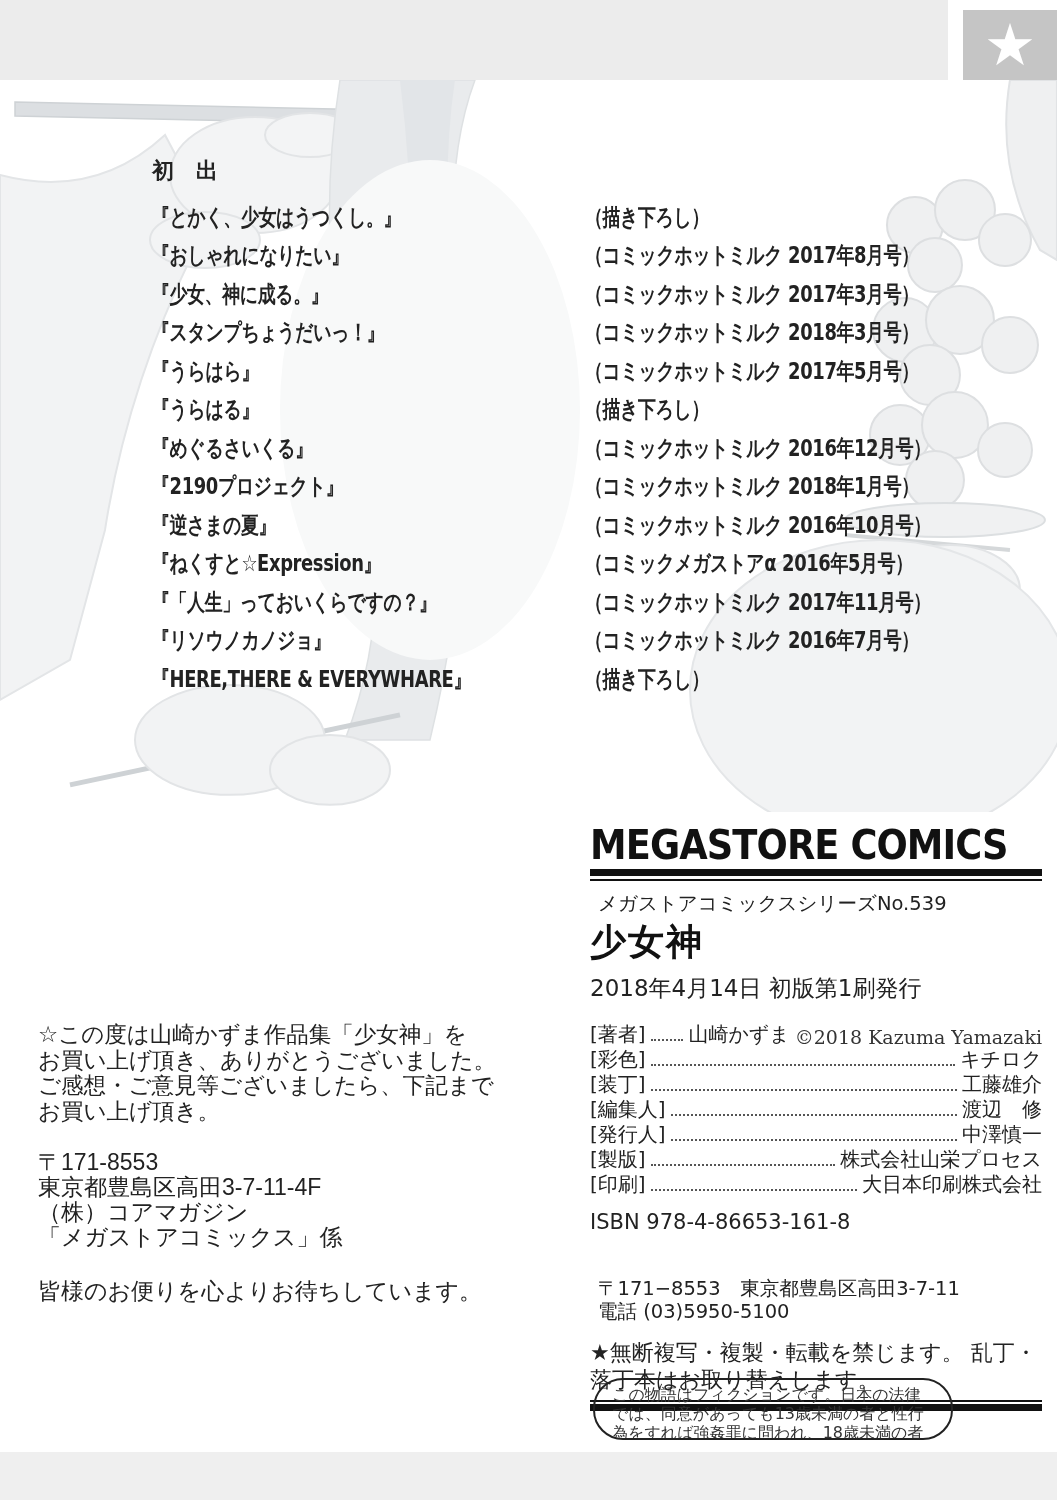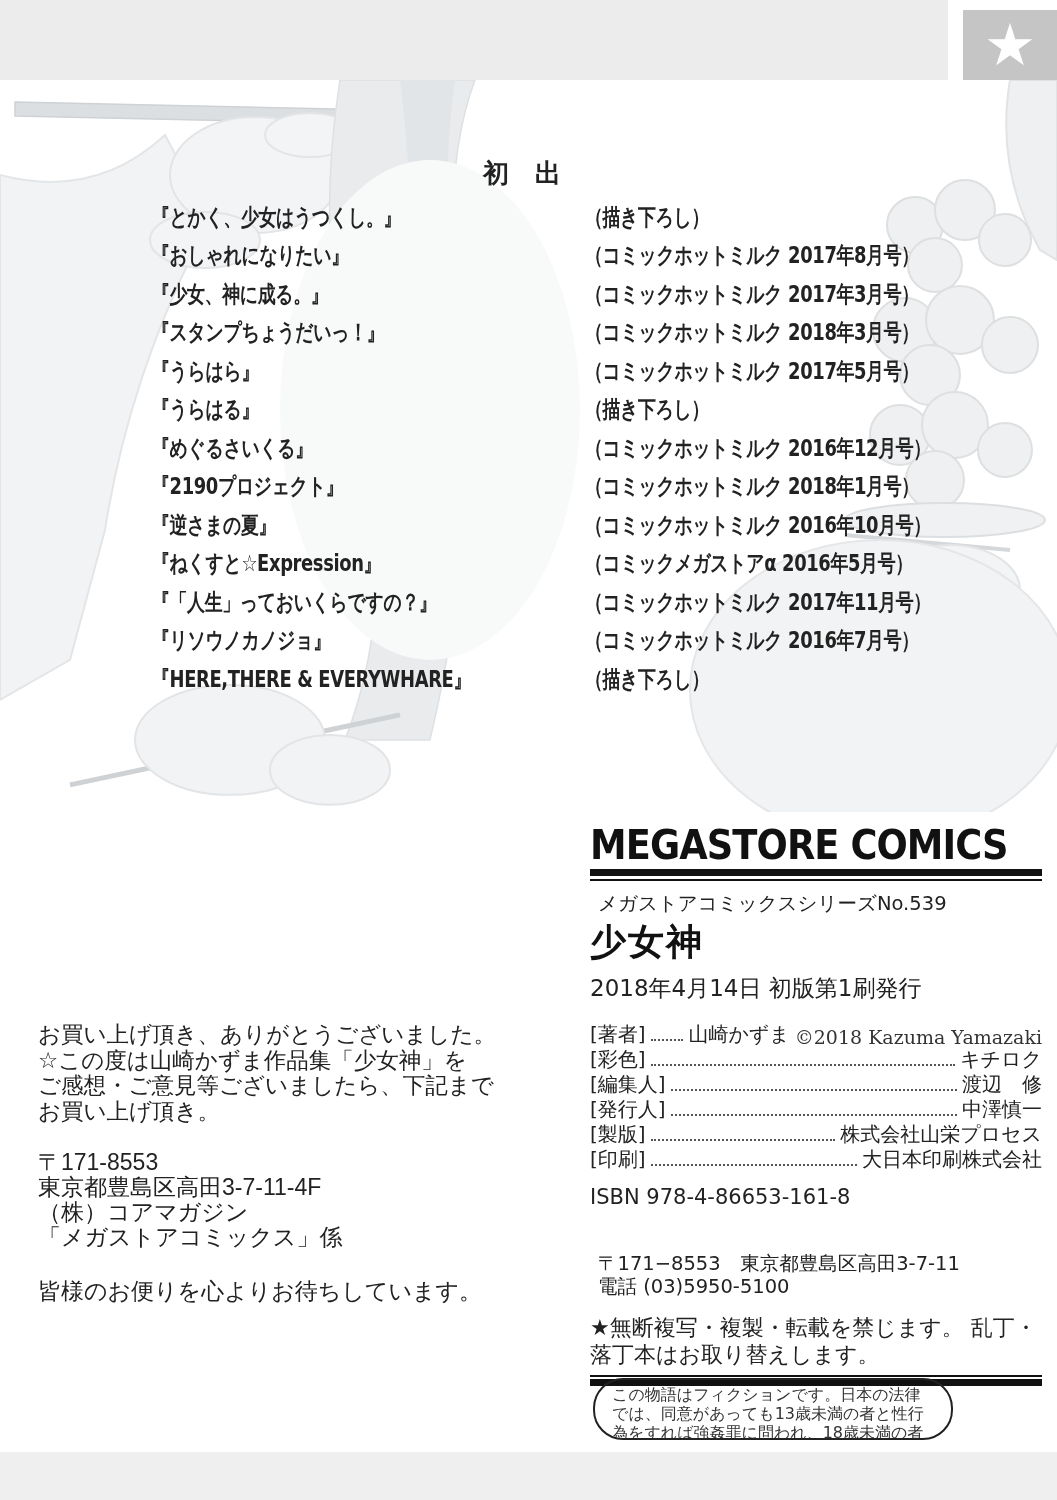--- a/index.html
+++ b/index.html
@@ -19,21 +19,21 @@
     font-size:58px; line-height:1;
   }
   .bottom-band { position:absolute; left:0; top:1452px; width:1057px; height:48px; background:#efefef; }
 
   
   .bg-art { position:absolute; left:0; top:80px; }
 
   
   .sx-header {
     position:absolute; left:152px; top:156px; width:740px;
-    text-align:center; font-size:26px; font-weight:bold; color:#222;
+    font-size:22px; font-weight:bold; color:#222;
   }
   .sx-list { position:absolute; left:152px; top:198px; width:890px; }
   .sx-row { display:flex; height:38.5px; align-items:center; }
   .sx-title, .sx-source {
     font-weight:bold; font-size:23px; white-space:nowrap;
     transform:scaleX(0.78); transform-origin:left center;
     letter-spacing:-0.5px; color:#222;
   }
   .sx-title { width:433px; flex:none; overflow:visible; }
 
@@ -198,22 +198,22 @@
       <span class="sx-title">『リソウノカノジョ』</span>
       <span class="sx-source">（コミックホットミルク 2016年7月号）</span>
     </div>
     <div class="sx-row">
       <span class="sx-title">『HERE,THERE &amp; EVERYWHARE』</span>
       <span class="sx-source">（描き下ろし）</span>
     </div>
   </div>
 
   <div class="thanks">
+    <div>☆この度は山崎かずま作品集「少女神」を</div>
     <div>お買い上げ頂き、ありがとうございました。</div>
-    <div>☆この度は山崎かずま作品集「少女神」を</div>
     <div>ご感想・ご意見等ございましたら、下記まで</div>
     <div>お買い上げ頂き。</div>
   </div>
   <div class="reader-address">
     <div>〒171-8553</div>
     <div>東京都豊島区高田3-7-11-4F</div>
     <div>（株）コアマガジン</div>
     <div>「メガストアコミックス」係</div>
   </div>
   <div class="reader-closing">皆様のお便りを心よりお待ちしています。</div>
@@ -233,20 +233,25 @@
         <span class="credit-leader"></span>
         <span class="credit-value">山崎かずま</span>
         <span class="credit-note">©2018 Kazuma Yamazaki</span>
       </div>
       <div class="credit-row">
         <span class="credit-label">[彩色]</span>
         <span class="credit-leader"></span>
         <span class="credit-value">キチロク</span>
       </div>
       <div class="credit-row">
+        <span class="credit-label">[装丁]</span>
+        <span class="credit-leader"></span>
+        <span class="credit-value">工藤雄介</span>
+      </div>
+      <div class="credit-row">
         <span class="credit-label">[編集人]</span>
         <span class="credit-leader"></span>
         <span class="credit-value">渡辺　修</span>
       </div>
       <div class="credit-row">
         <span class="credit-label">[発行人]</span>
         <span class="credit-leader"></span>
         <span class="credit-value">中澤慎一</span>
       </div>
       <div class="credit-row">

